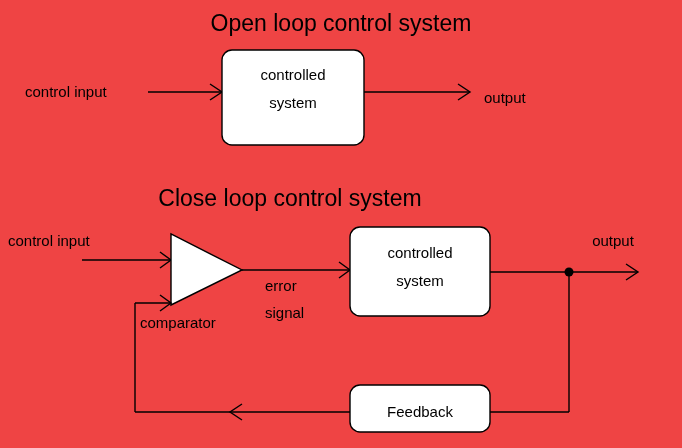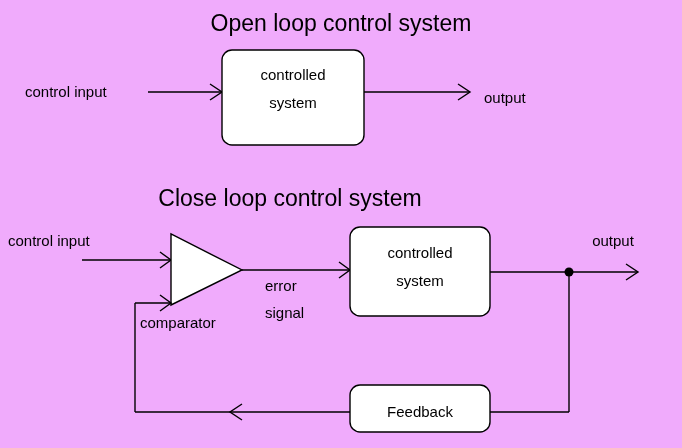--- a/index.html
+++ b/index.html
@@ -9,21 +9,21 @@
     background: #ffffff;
   }
   body {
     font-family: "Liberation Sans", sans-serif;
     color: #000000;
   }
   #canvas {
     position: relative;
     width: 682px;
     height: 448px;
-    background: #f0abfc;
+    background: #ef4444;
     overflow: hidden;
   }
   #diagram-svg {
     position: absolute;
     left: 0;
     top: 0;
     width: 682px;
     height: 448px;
   }
   .title-text {

